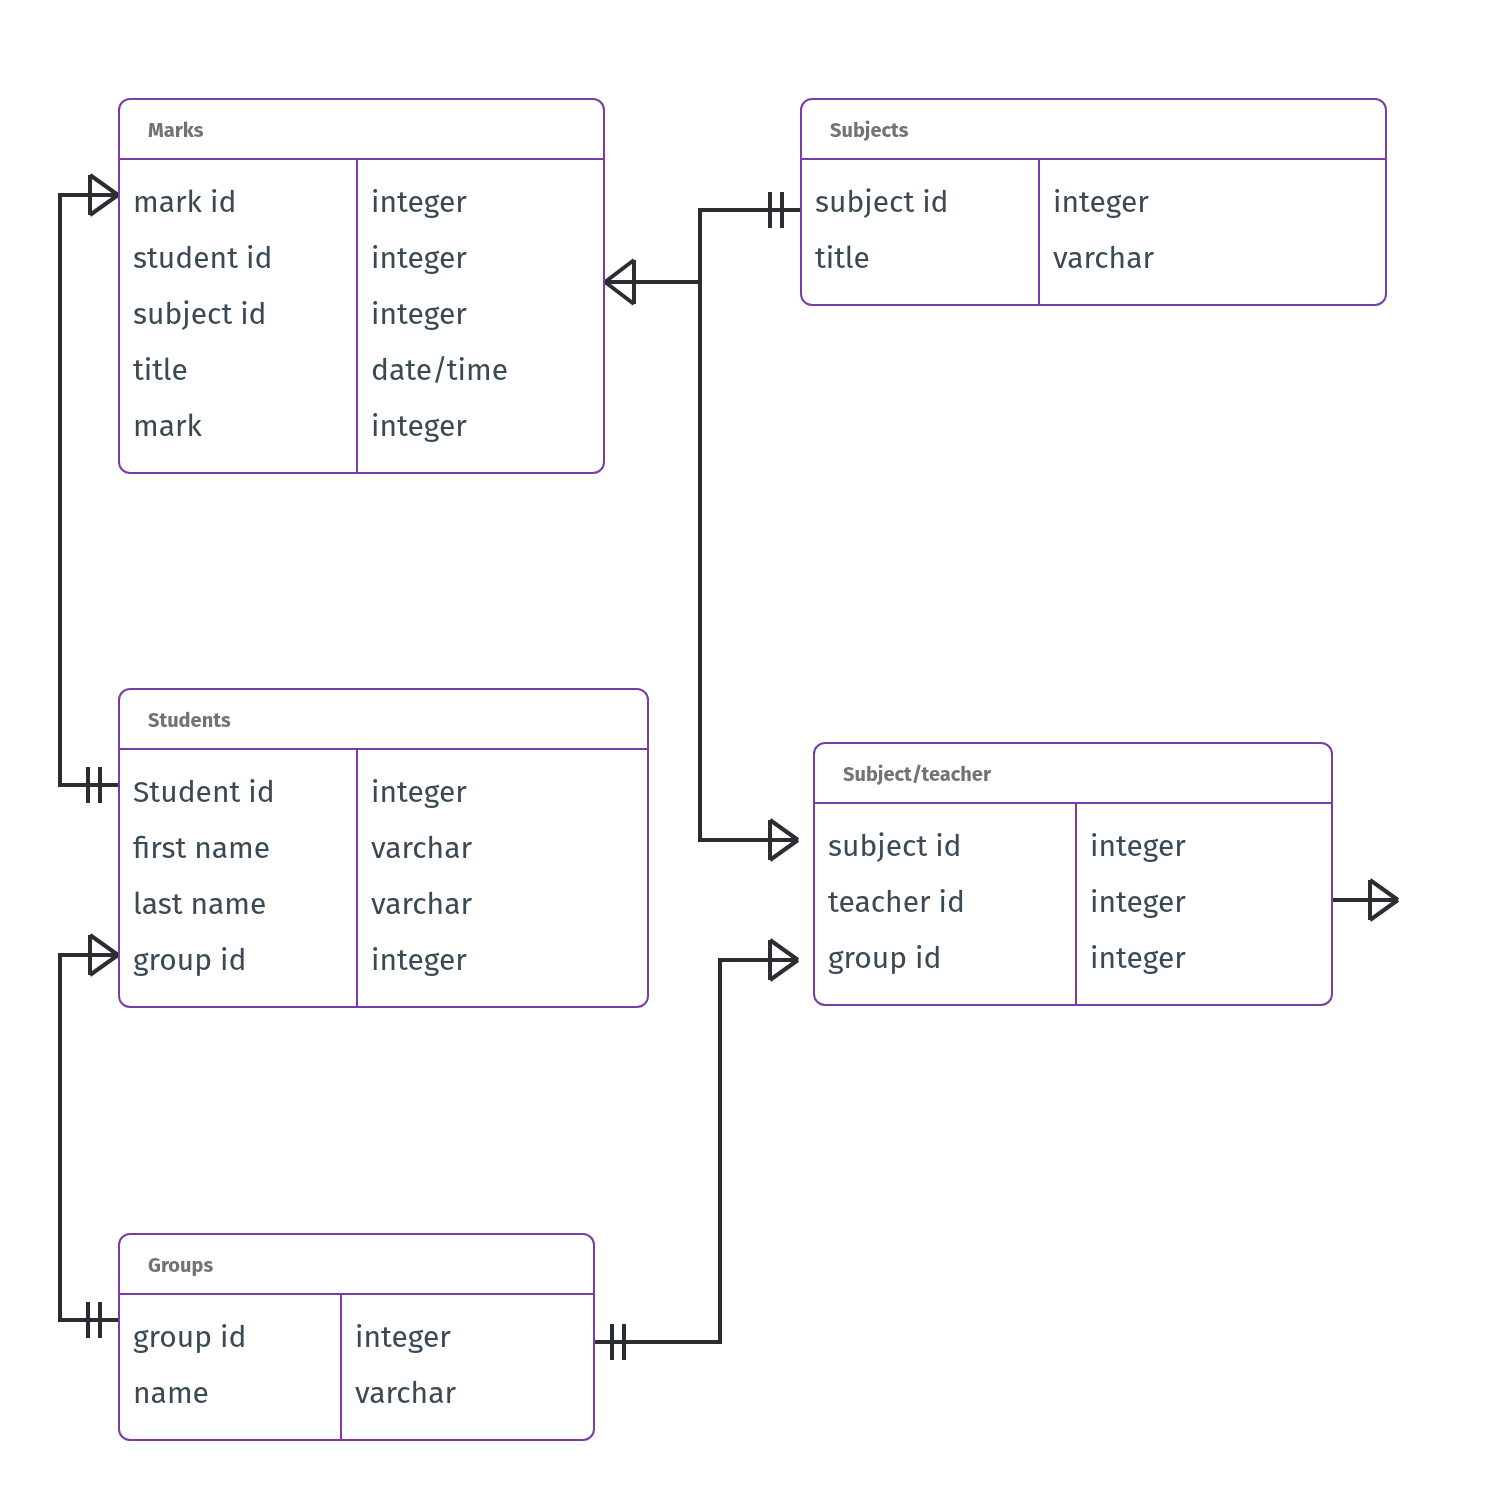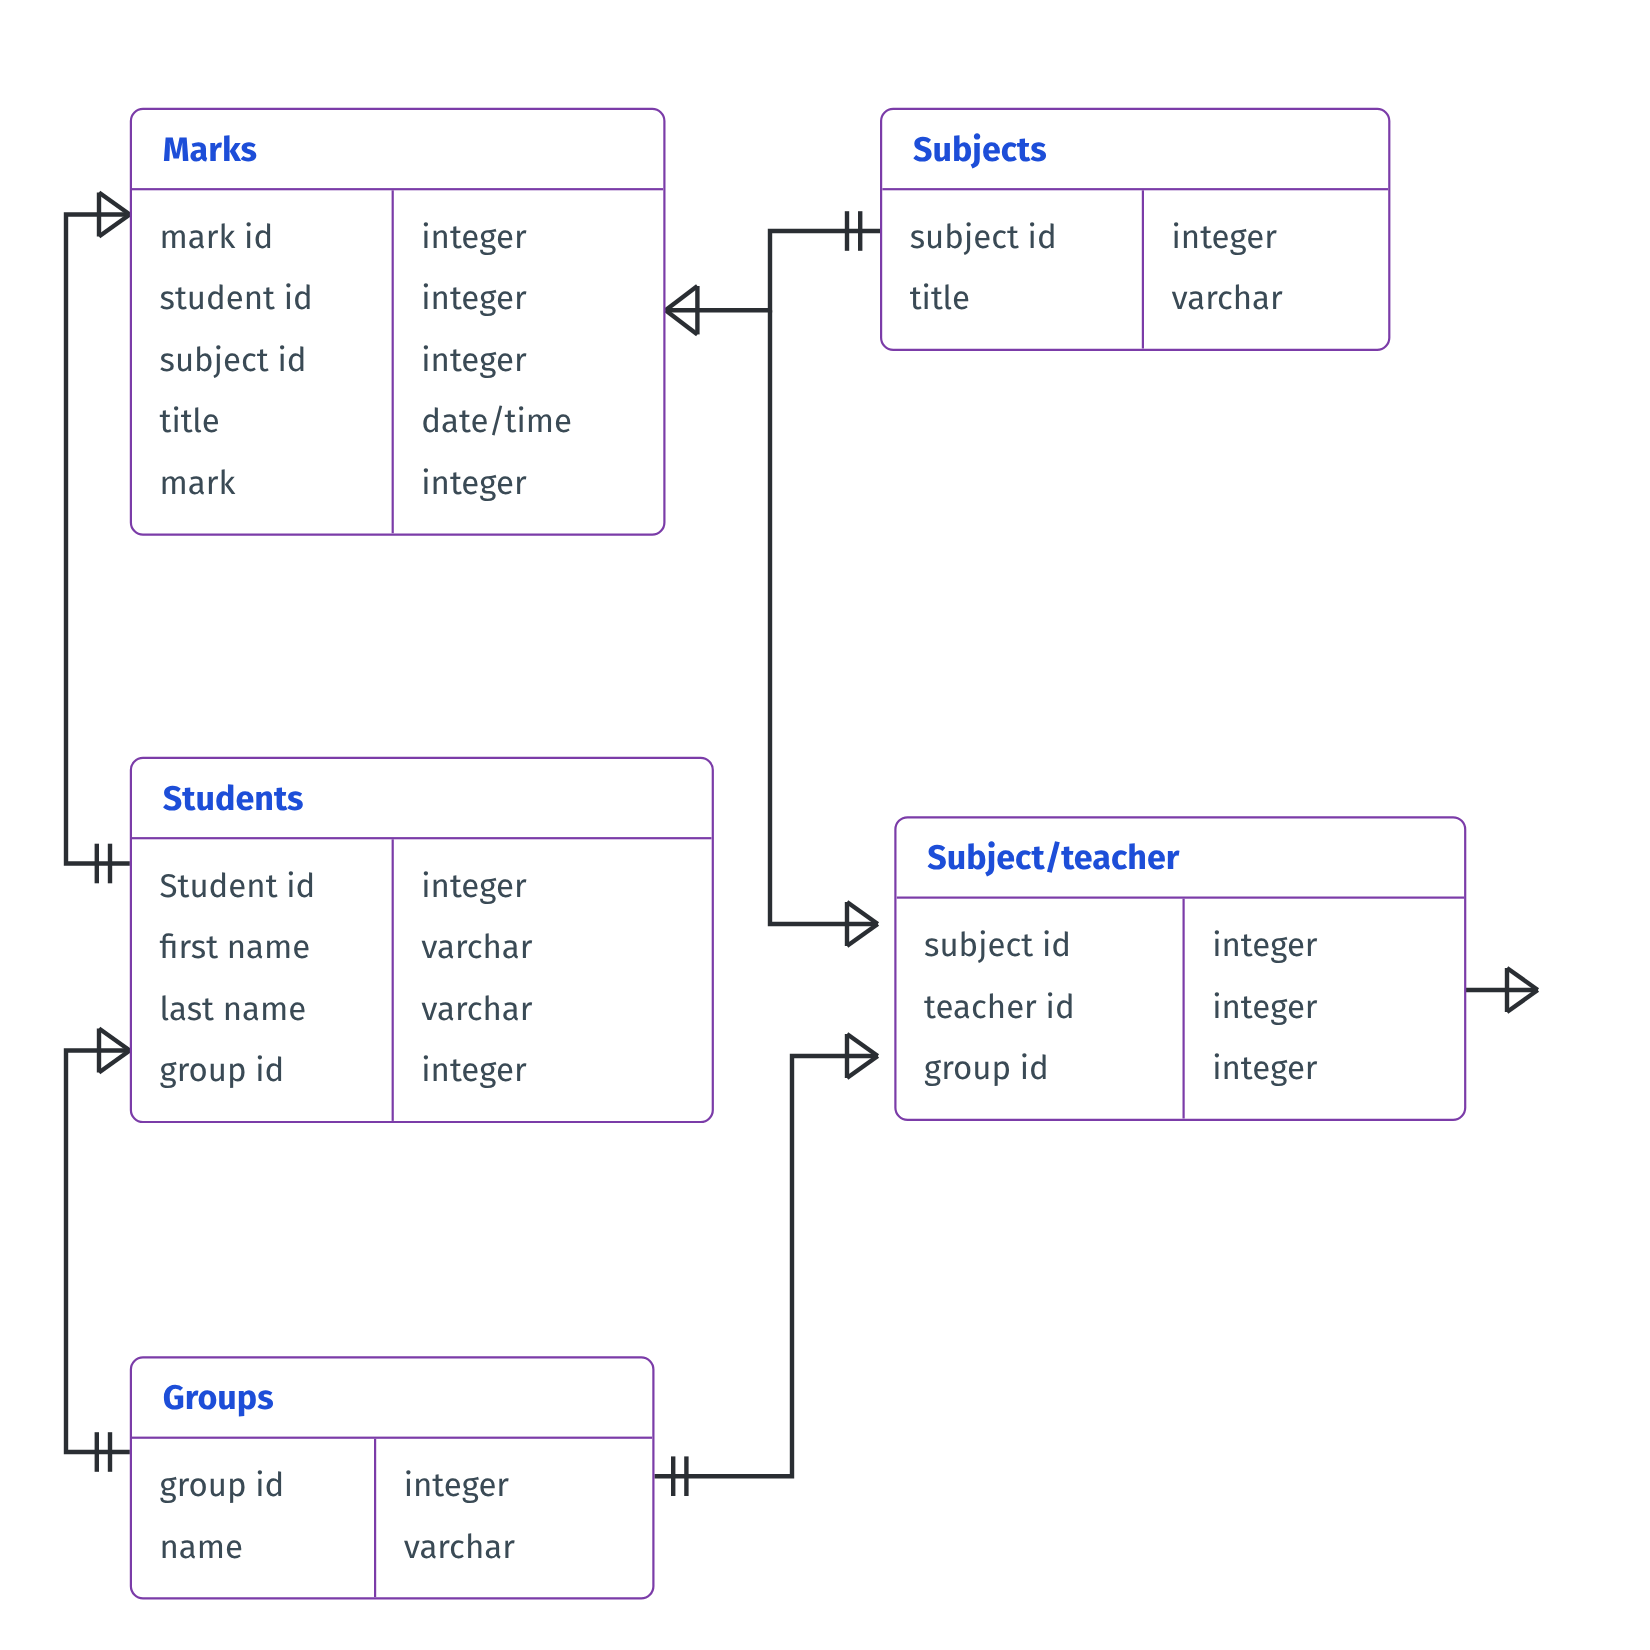--- a/index.html
+++ b/index.html
@@ -15,42 +15,42 @@
     position: absolute;
     border: 2.5px solid #7b3ca8;
     border-radius: 12px;
     background: #ffffff;
     overflow: hidden;
   }
   .entity-header {
     padding: 18px 28px 16px 28px;
     border-bottom: 2.5px solid #7b3ca8;
     font-weight: 700;
-    font-size: 31px;
-    color: #1d4ed8;
+    font-size: 20px;
+    color: #737373;
   }
   .entity-body {
     display: flex;
   }
   .col {
     display: flex;
     flex-direction: column;
     padding: 14px 0 18px 0;
   }
   .col.left {
     border-right: 2.5px solid #7b3ca8;
     flex: 0 0 auto;
   }
   .col.right {
     flex: 1 1 auto;
   }
   .cell {
     font-size: 30px;
     color: #3a4a55;
-    padding: 10px 28px 10px 25px;
+    padding: 10px 28px 10px 13px;
     white-space: nowrap;
     font-weight: 400;
   }
   svg.connectors {
     position: absolute;
     left: 0; top: 0;
     width: 1500px;
     height: 1500px;
     pointer-events: none;
   }
@@ -127,21 +127,21 @@
     <div class="col right">
       <div class="cell">integer</div>
       <div class="cell">integer</div>
       <div class="cell">integer</div>
       <div class="cell">date/time</div>
       <div class="cell">integer</div>
     </div>
   </div>
 </div>
 
-<div class="entity" style="left:800px; top:98px; width:464px;">
+<div class="entity" style="left:800px; top:98px; width:587px;">
   <div class="entity-header">Subjects</div>
   <div class="entity-body">
     <div class="col left" style="width:238px;">
       <div class="cell">subject id</div>
       <div class="cell">title</div>
     </div>
     <div class="col right">
       <div class="cell">integer</div>
       <div class="cell">varchar</div>
     </div>

